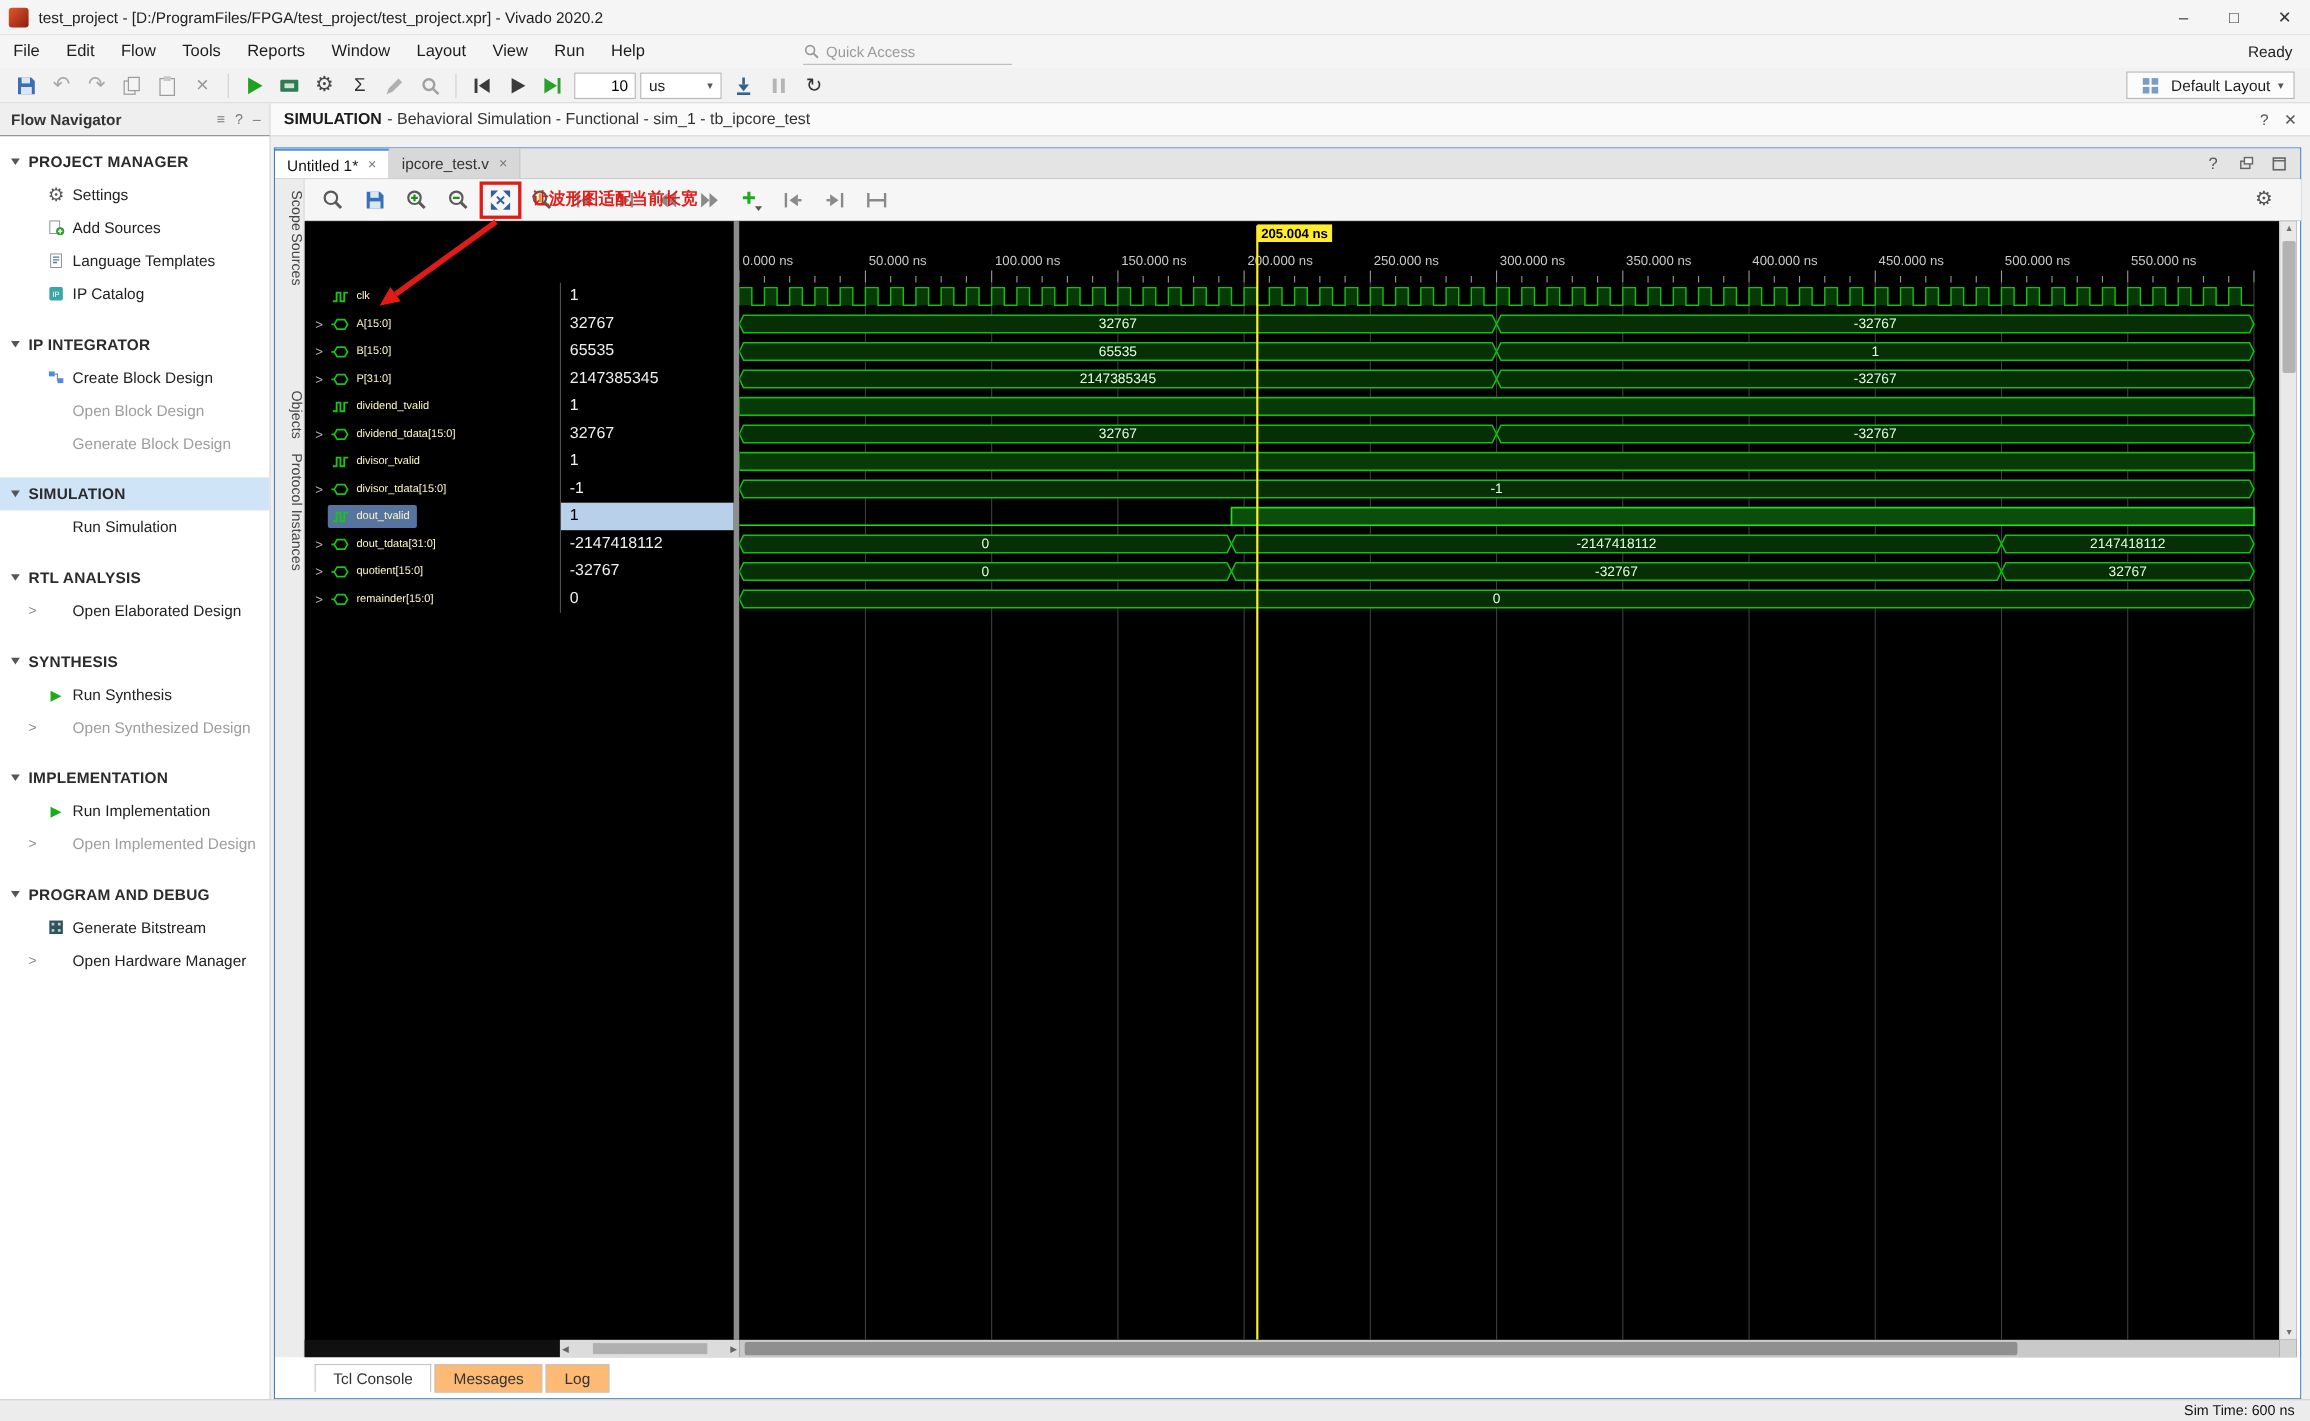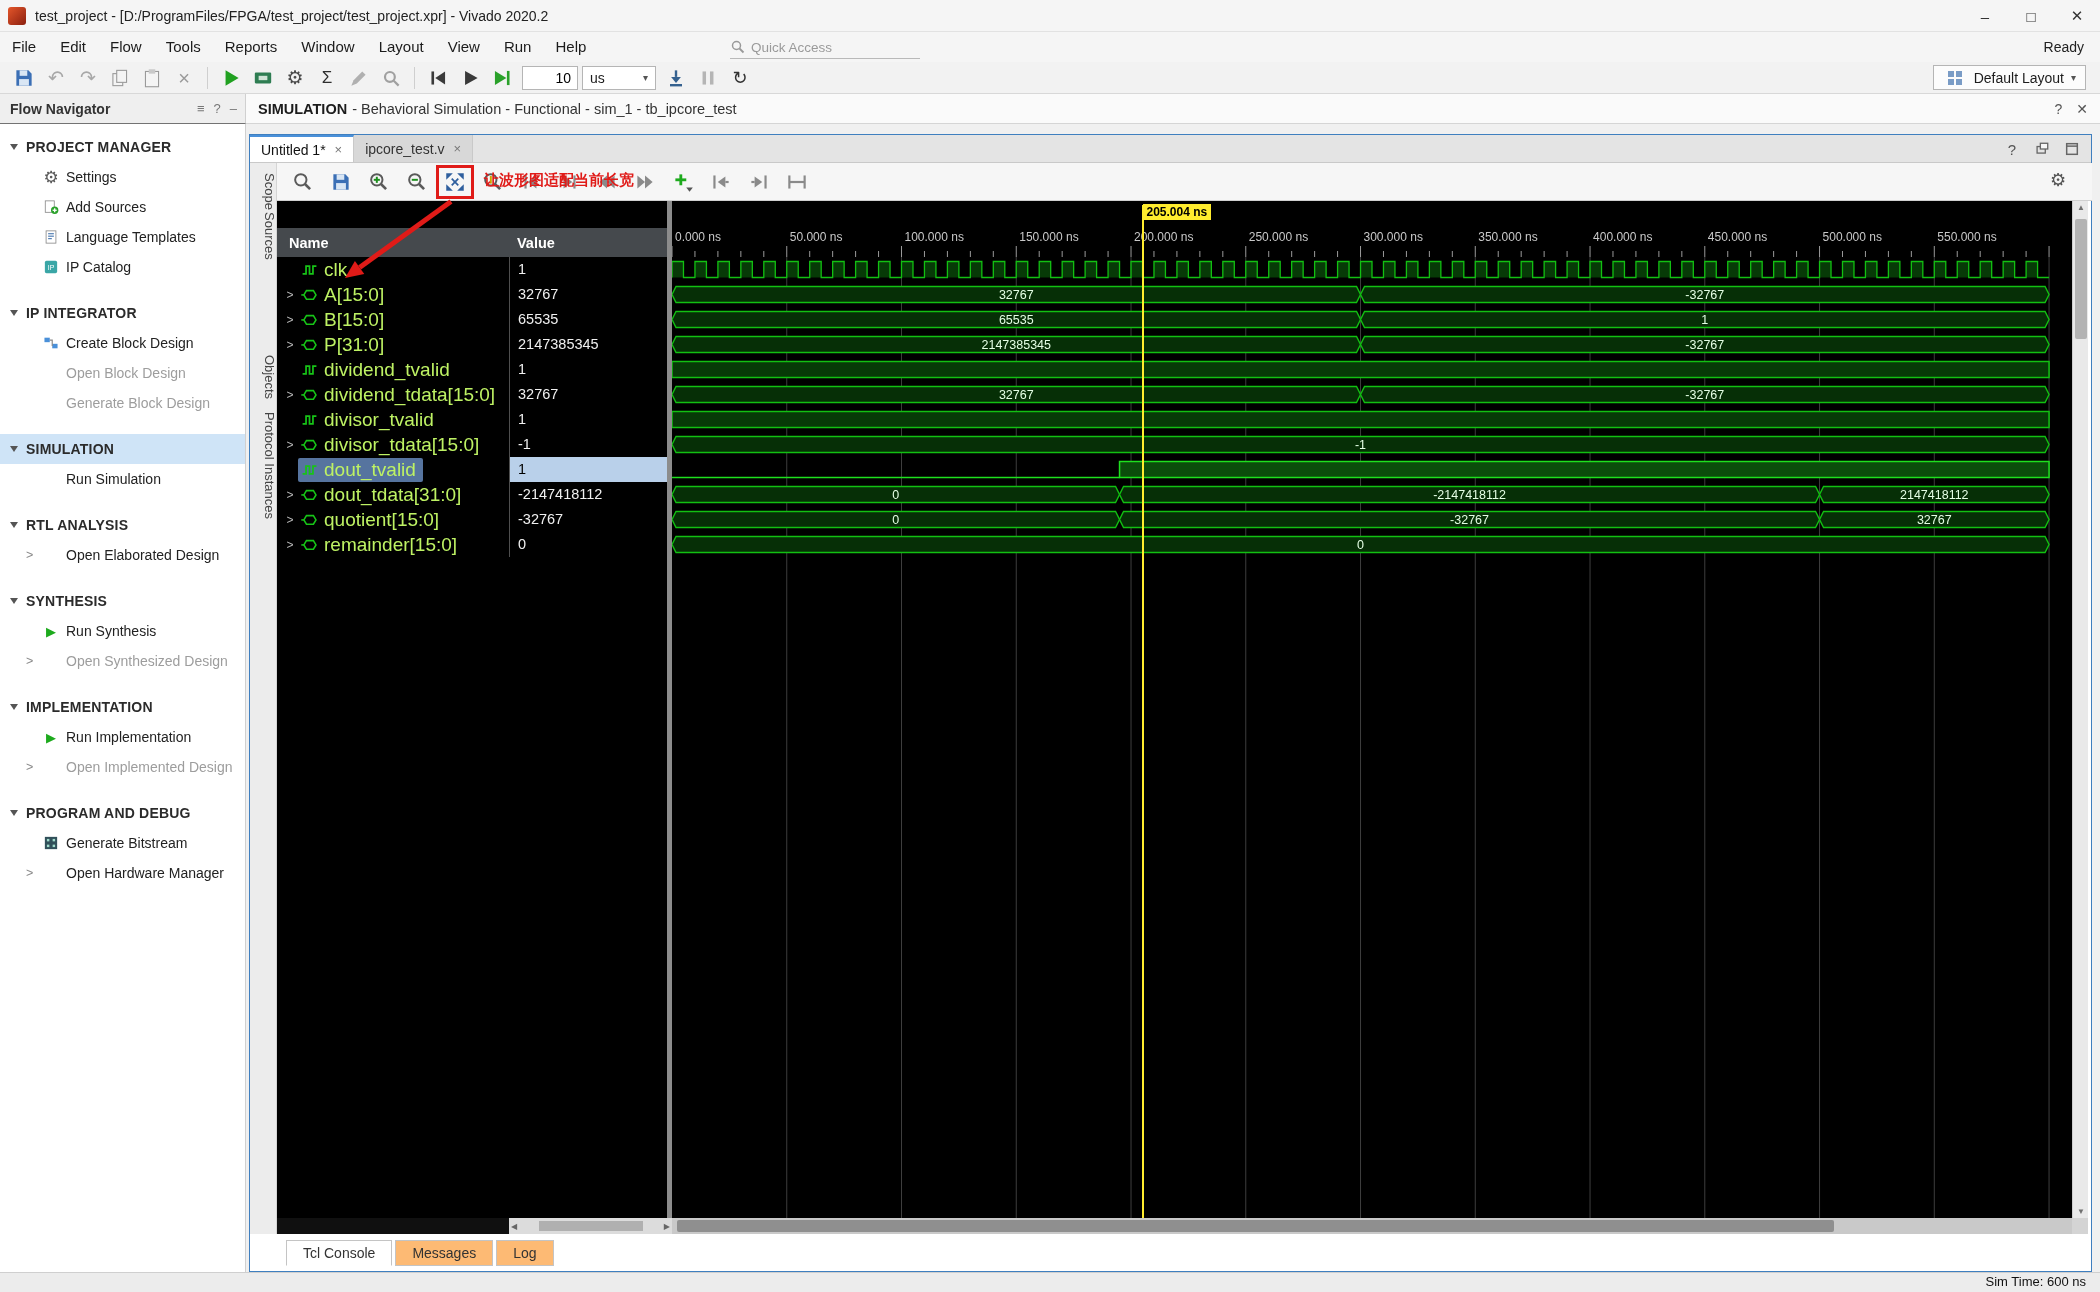--- a/index.html
+++ b/index.html
@@ -66,21 +66,21 @@
 #wave-window{position:absolute;left:277px;top:201px;width:1811px;height:1033px;background:#000}
 #col-header{position:absolute;left:0;top:27px;width:390px;height:29px;background:#45494d;display:flex;align-items:center}
 #hdr-name{margin-left:12px;font-size:14.5px;font-weight:bold;color:#fff}
 #hdr-value{position:absolute;left:240px;font-size:14.5px;font-weight:bold;color:#fff}
 #names-rows{position:absolute;left:0;top:56px;width:232px}
 #values-rows{position:absolute;left:232px;top:56px;width:158px;border-left:1px solid #4f4f4f}
 .sig-row{height:25px;display:flex;align-items:center;padding-left:5px}
 .sig-exp{width:16px;color:#b8b8b8;font-size:12px;text-align:center}
 .sig-pill{display:inline-flex;align-items:center;gap:5px;padding:1px 7px 1px 2px;border-radius:2px}
 .sig-pill.sel{background:#56749f}
-.sig-label{font-size:19px;color:#bef264;white-space:nowrap}
+.sig-label{font-size:10px;color:#fef9c3;white-space:nowrap}
 .val-row{height:25px;line-height:25px;padding-left:8px;font-size:14.5px;color:#f0f0f0;white-space:nowrap}
 .val-row.sel{background:#b9d0ea;color:#000}
 #splitter{position:absolute;left:390px;top:0;width:5px;height:1017px;background:#8c8c8c}
 #canvas{position:absolute;left:395px;top:0;width:1400px;height:1017px;overflow:hidden}
 .wave-svg{position:absolute;left:0}
 #grid-svg{position:absolute;left:0;top:56px}
 #ruler-svg{position:absolute;left:0;top:0}
 #cursor-line{position:absolute;top:4px;width:2px;height:1013px;background:#ffec2e}
 #cursor-label{position:absolute;top:3px;background:#ffec2e;color:#000;font-size:12px;font-weight:bold;padding:1px 4px;white-space:nowrap}
 #v-scroll{position:absolute;left:1795px;top:0;width:16px;height:1017px;background:#e9e9e9;border-left:1px solid #cfcfcf}
@@ -580,24 +580,20 @@
             <line x1="4" y1="11" x2="18" y2="11" stroke="#8a8a8a" stroke-width="2"></line>
             <rect x="3" y="5" width="2" height="12" fill="#8a8a8a"></rect>
             <rect x="17" y="5" width="2" height="12" fill="#8a8a8a"></rect>
           </svg>
         </span>
       </span>
     <span id="wave-gear"><span class="icon" style="height: 20px; width: 20px; color: rgb(85, 85, 85); font-size: 18px;">⚙</span></span>
   </div>
 
   <div id="wave-window">
-    <div id="col-header">
-      <span id="hdr-name">Name</span>
-      <span id="hdr-value">Value</span>
-    </div>
     <div id="names-rows">
         <div class="sig-row">
           <span class="sig-exp"></span>
           <span class="sig-pill">
             <span class="icon" style="height: 19px; width: 19px;">
               <svg width="19" height="19" viewBox="0 0 22 22">
                 <path d="M3 16 H7 V7 H11 V16 H15 V7 H19" fill="none" stroke="#17c417" stroke-width="2"></path>
               </svg>
             </span>
             <span class="sig-label">clk</span>

